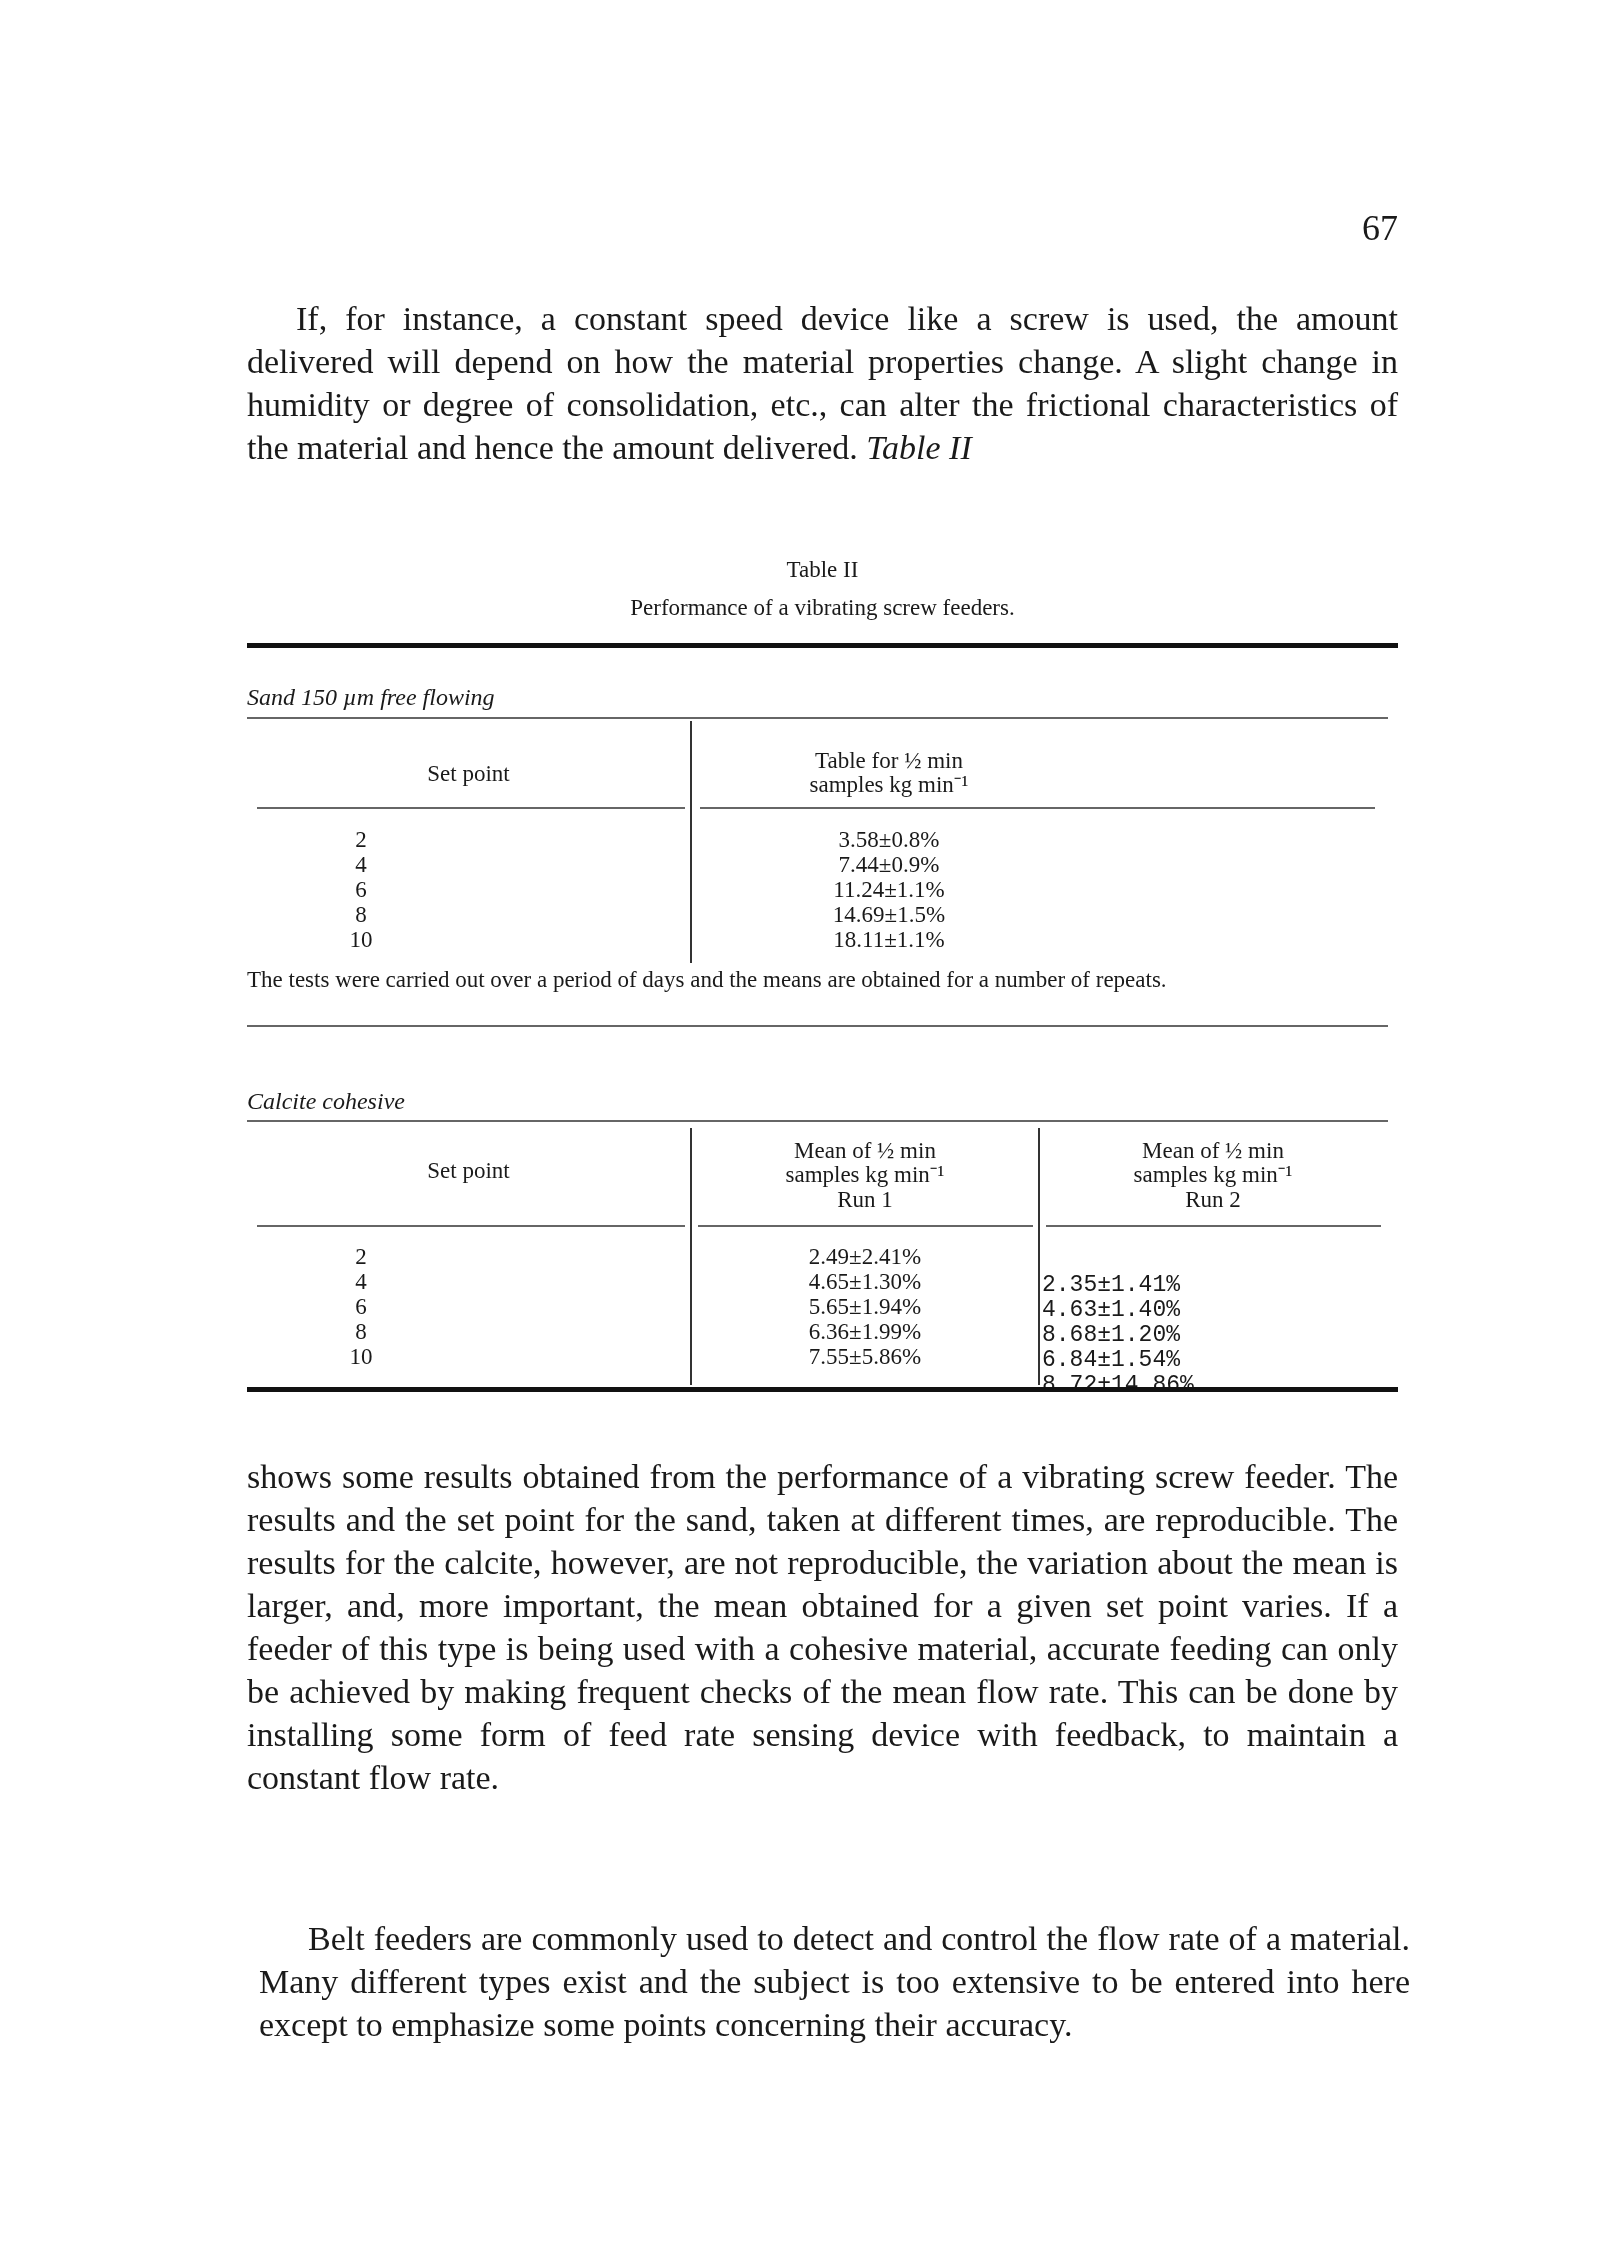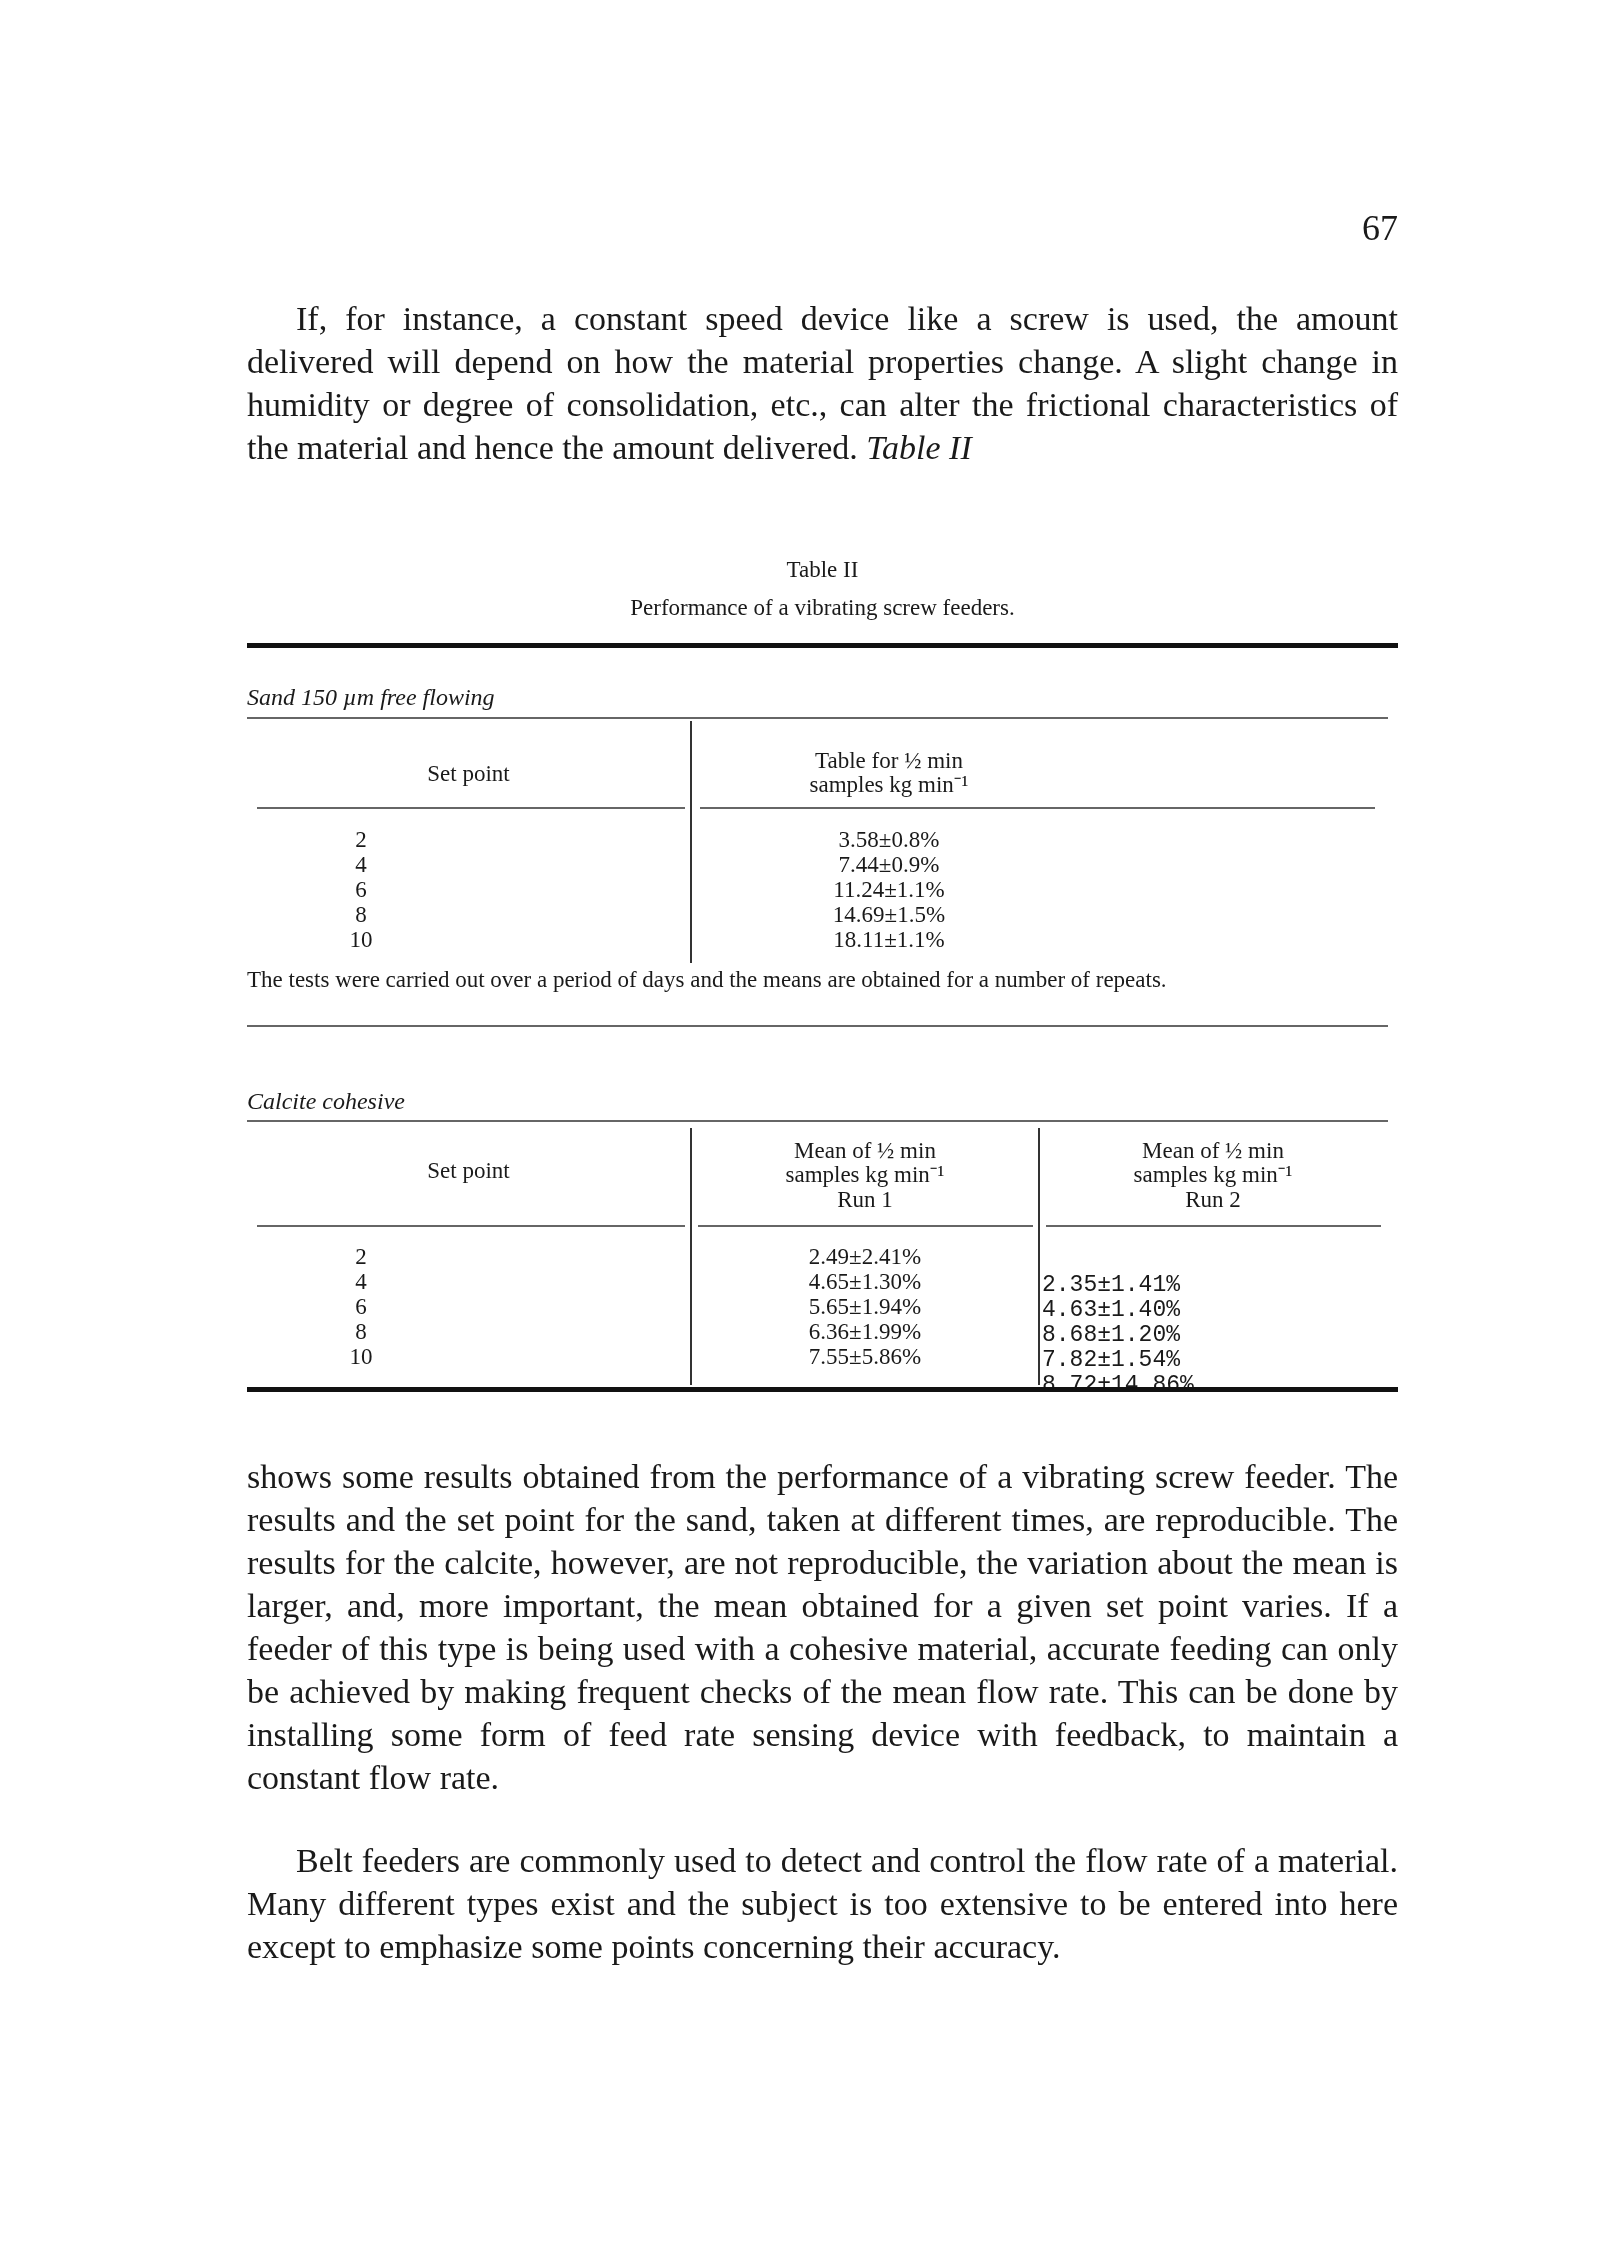--- a/index.html
+++ b/index.html
@@ -117,23 +117,23 @@
     <div>2.49±2.41%</div>
     <div>4.65±1.30%</div>
     <div>5.65±1.94%</div>
     <div>6.36±1.99%</div>
     <div>7.55±5.86%</div>
   </div>
   <div class="col-values" style="left:795px; width:342px; top:1273px; font-family:Liberation Mono, monospace;">
     <div>2.35±1.41%</div>
     <div>4.63±1.40%</div>
     <div>8.68±1.20%</div>
-    <div>7.82±1.54%</div>
+    <div>6.84±1.54%</div>
     <div>8.72±14.86%</div>
   </div>
 
   <div class="rule-thick" style="top:1387px;"></div>
 
   <p class="para" style="top:1455px;">shows some results obtained from the performance of a vibrating screw feeder. The results and the set point for the sand, taken at different times, are reproducible. The results for the calcite, however, are not reproducible, the variation about the mean is larger, and, more important, the mean obtained for a given set point varies. If a feeder of this type is being used with a cohesive material, accurate feeding can only be achieved by making frequent checks of the mean flow rate. This can be done by installing some form of feed rate sensing device with feedback, to maintain a constant flow rate.</p>
-  <p class="para indent" style="top:1839px;">Belt feeders are commonly used to detect and control the flow rate of a material. Many different types exist and the subject is too extensive to be entered into here except to emphasize some points concerning their accuracy.</p>
+  <p class="para indent" style="top:1917px;margin-left:12px;">Belt feeders are commonly used to detect and control the flow rate of a material. Many different types exist and the subject is too extensive to be entered into here except to emphasize some points concerning their accuracy.</p>
 
 </div>
 
 
 </body></html>

